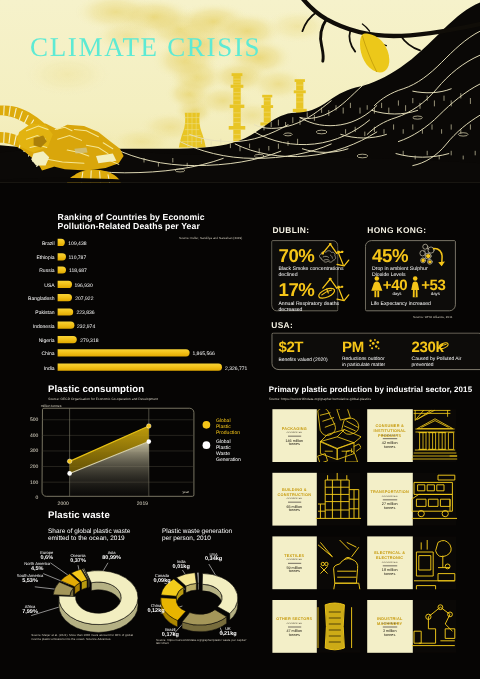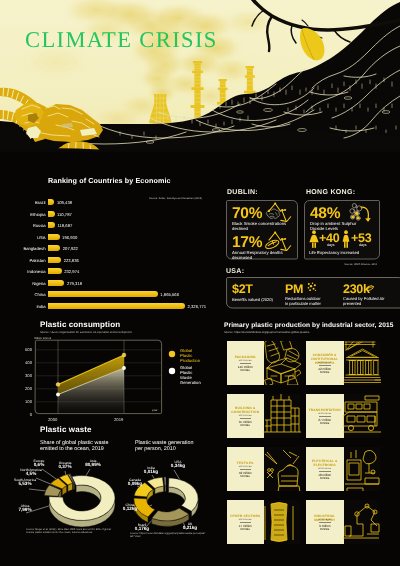--- a/index.html
+++ b/index.html
@@ -5,21 +5,21 @@
   html,body{margin:0;padding:0;}
   body{width:400px;height:566px;background:#000;overflow:hidden;
        font-family:"Liberation Sans",sans-serif;color:#fff;-webkit-font-smoothing:antialiased;text-rendering:geometricPrecision;}
   #poster{position:relative;width:400px;height:566px;background:#060504;overflow:hidden;}
 
   
   #hero{position:absolute;left:0;top:0;width:400px;height:152px;overflow:hidden;
         background:#f2ecb6;}
   #hero svg{position:absolute;left:0;top:0;}
   .hero-title{position:absolute;left:25px;top:29px;font-family:"Liberation Serif",serif;
-     font-size:22.5px;letter-spacing:1.4px;color:#22c55e;z-index:5;line-height:1;}
+     font-size:22.5px;letter-spacing:1.4px;color:#5eead4;z-index:5;line-height:1;}
   .hero-sub{position:absolute;left:25.5px;top:54px;font-size:9.2px;font-weight:bold;
      letter-spacing:0.75px;color:#2a1d14;z-index:5;line-height:1;}
 
   
   .sec-title{position:absolute;font-size:7.2px;font-weight:bold;color:#fff;line-height:8.2px;letter-spacing:.1px;}
   .src{position:absolute;font-size:2.7px;color:#cfcabc;line-height:3.4px;letter-spacing:.05px;}
 
   
   #barchart{position:absolute;left:0;top:170px;width:210px;height:150px;}
   .blabel{position:absolute;font-size:4.2px;color:#fff;text-align:right;white-space:nowrap;}
@@ -382,20 +382,21 @@
         </g>
       </g>
 
       <path d="M0 150 C 30 147 70 148 110 150 L400 150 L400 158 L0 158 Z" fill="#0a0806"></path>
     </svg>
   </div>
   <div class="hero-title">CLIMATE CRISIS</div>
 
   <div class="sec-title" style="left:48px;top:177px;width:160px;">
     <div>Ranking of Countries by Economic</div>
+    <div>Pollution-Related Deaths per Year</div>
   </div>
   <div class="src" style="left:140px;top:196.5px;width:62px;text-align:right;font-size:2.5px;">Source: Fuller, Sandilya and Nareshan (2019)</div>
   <div id="barchart">
       <div class="blabel" style="top: 30px; left: 0px; width: 45.5px;">Brazil</div>
       <div class="bbar" style="top: 29px; left: 48px; width: 6.4437px;"></div>
       <div class="bval" style="top: 30px; left: 56.9437px;">109,438</div>
       <div class="blabel" style="top: 41.55px; left: 0px; width: 45.5px;">Ethiopia</div>
       <div class="bbar" style="top: 40.55px; left: 48px; width: 6.52313px;"></div>
       <div class="bval" style="top: 41.55px; left: 57.0231px;">110,787</div>
       <div class="blabel" style="top: 53.1px; left: 0px; width: 45.5px;">Russia</div>
@@ -420,21 +421,21 @@
       <div class="bbar" style="top: 121.4px; left: 48px; width: 109.844px;"></div>
       <div class="bval" style="top: 122.4px; left: 160.344px;">1,865,566</div>
       <div class="blabel" style="top: 133.95px; left: 0px; width: 45.5px;">India</div>
       <div class="bbar" style="top: 132.95px; left: 48px; width: 137px;"></div>
       <div class="bval" style="top: 133.95px; left: 187.5px;">2,326,771</div>
     </div>
 
   <div id="airq">
 
     <div class="city" style="position:absolute;left:12px;top:29px;">DUBLIN:</div>
-    <div class="aqcard" style="left:11px;top:40px;width:72px;height:60px;">
+    <div class="aqcard" style="left:11px;top:40px;width:56px;height:60px;">
       <svg class="cardborder" viewBox="0 0 72 60" preserveAspectRatio="none">
         <path d="M0.5 1.6 A1.1 1.1 0 0 1 1.6 0.5 H66.5 A5 5 0 0 1 71.5 5.5 V57.9 A1.1 1.1 0 0 1 70.4 59 H5.5 A5 5 0 0 1 0.5 54 Z" fill="#0d0c0a" stroke="#8d8878" stroke-width="0.7"></path>
       </svg>
       <div class="bignum" style="left:6px;top:5.5px;font-size:15.5px;">70%</div>
       <div class="statdesc" style="left:6px;top:20.5px;width:66px;">
         <div>Black Smoke concentrations</div>
         <div>declined</div>
       </div>
       <div class="bignum" style="left:6px;top:34.5px;font-size:15.5px;">17%</div>
       <div class="statdesc" style="left:6px;top:49.5px;width:66px;">
@@ -482,21 +483,21 @@
           <rect x="21" y="8.4" width="1.8" height="1.8" rx="0.4"></rect>
         </g>
       </svg>
     </div>
 
     <div class="city" style="position:absolute;left:91px;top:29px;">HONG KONG:</div>
     <div class="aqcard" style="left:89px;top:40px;width:76px;height:60px;">
       <svg class="cardborder" viewBox="0 0 76 60" preserveAspectRatio="none">
         <path d="M5.5 0.5 H74.9 A1.1 1.1 0 0 1 75.5 1.6 V54 A5 5 0 0 1 70.5 59 H1.6 A1.1 1.1 0 0 1 0.5 57.9 V5.5 A5 5 0 0 1 5.5 0.5 Z" fill="#0d0c0a" stroke="#8d8878" stroke-width="0.7"></path>
       </svg>
-      <div class="bignum" style="left:6px;top:5.5px;font-size:15.5px;">48%</div>
+      <div class="bignum" style="left:6px;top:5.5px;font-size:15.5px;">45%</div>
       <div class="statdesc" style="left:6px;top:20.5px;width:70px;">
         <div>Drop in ambient Sulphur</div>
         <div>Dioxide Levels</div>
       </div>
       <svg class="aqicon" style="left:44px;top:2px;width:31px;height:21px;" viewBox="0 0 31 21">
         <g fill="none" stroke="#a7a190" stroke-width="0.75" stroke-linecap="round">
           <circle cx="6.4" cy="3.6" r="2.1"></circle>
           <circle cx="11.2" cy="6.4" r="2.6"></circle>
           <circle cx="4.2" cy="9" r="2.3"></circle>
           <circle cx="8.8" cy="11.4" r="2.5"></circle>

